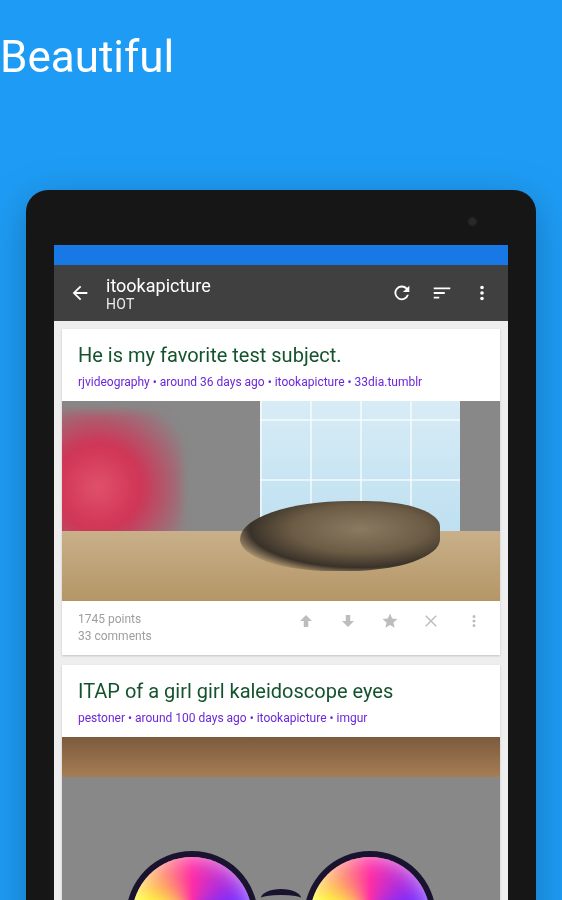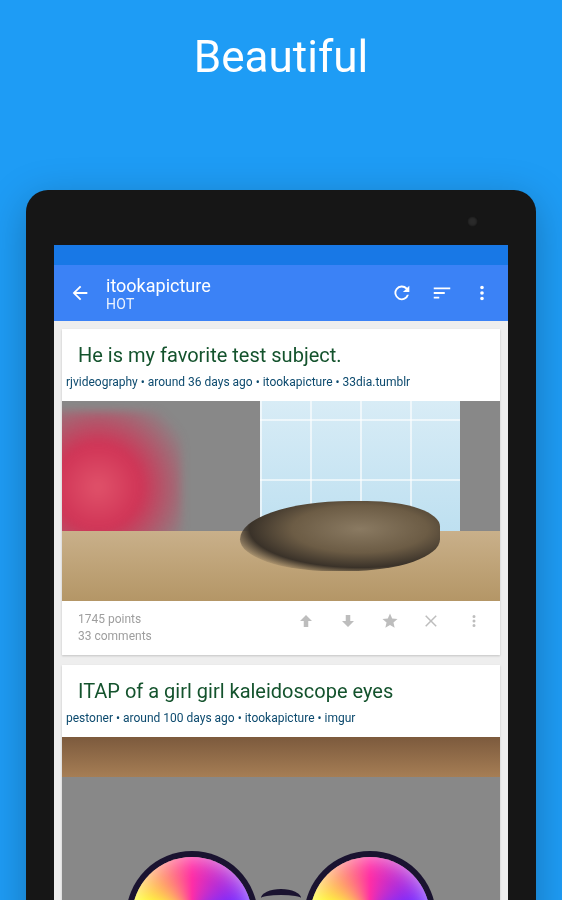--- a/index.html
+++ b/index.html
@@ -5,21 +5,20 @@
 * { margin: 0; padding: 0; box-sizing: border-box; }
 body {
   width: 562px;
   height: 900px;
   background: #1e9cf5;
   font-family: -apple-system, BlinkMacSystemFont, 'Segoe UI', Roboto, Helvetica, Arial, sans-serif;
   overflow: hidden;
   position: relative;
 }
 .hero {
-  text-align: center;
   color: #fff;
   padding-top: 32px;
 }
 .hero h1 { font-size: 44px; font-weight: 400; line-height: 1.15; }
 .hero .line1 { font-weight: 400; }
 .hero .line2 { font-weight: 300; }
 
 .device {
   position: absolute;
   top: 190px;
@@ -46,21 +45,21 @@
   width: 100%;
   min-height: 700px;
   position: relative;
   overflow: hidden;
 }
 .statusbar {
   height: 20px;
   background: #1878e6;
 }
 .appbar {
-  background: #3b82f6;
+  background: #404040;
   display: flex;
   align-items: center;
   padding: 10px 6px;
   color: #fff;
   height: 56px;
 }
 .appbar .icon-btn {
   width: 40px;
   height: 40px;
   display: flex;
@@ -79,22 +78,22 @@
   box-shadow: 0 1px 2px rgba(0,0,0,0.18);
 }
 .card .card-title {
   font-size: 20px;
   font-weight: 400;
   color: #14532d;
   padding: 14px 16px 6px;
 }
 .card .card-meta {
   font-size: 12px;
-  color: #0c4a6e;
-  padding: 0 4px 10px;
+  color: #6d28d9;
+  padding: 0 16px 10px;
   line-height: 1.5;
 }
 .card .card-image {
   width: 100%;
   height: 200px;
   background: #888;
   position: relative;
   overflow: hidden;
 }
 .card .card-footer {

